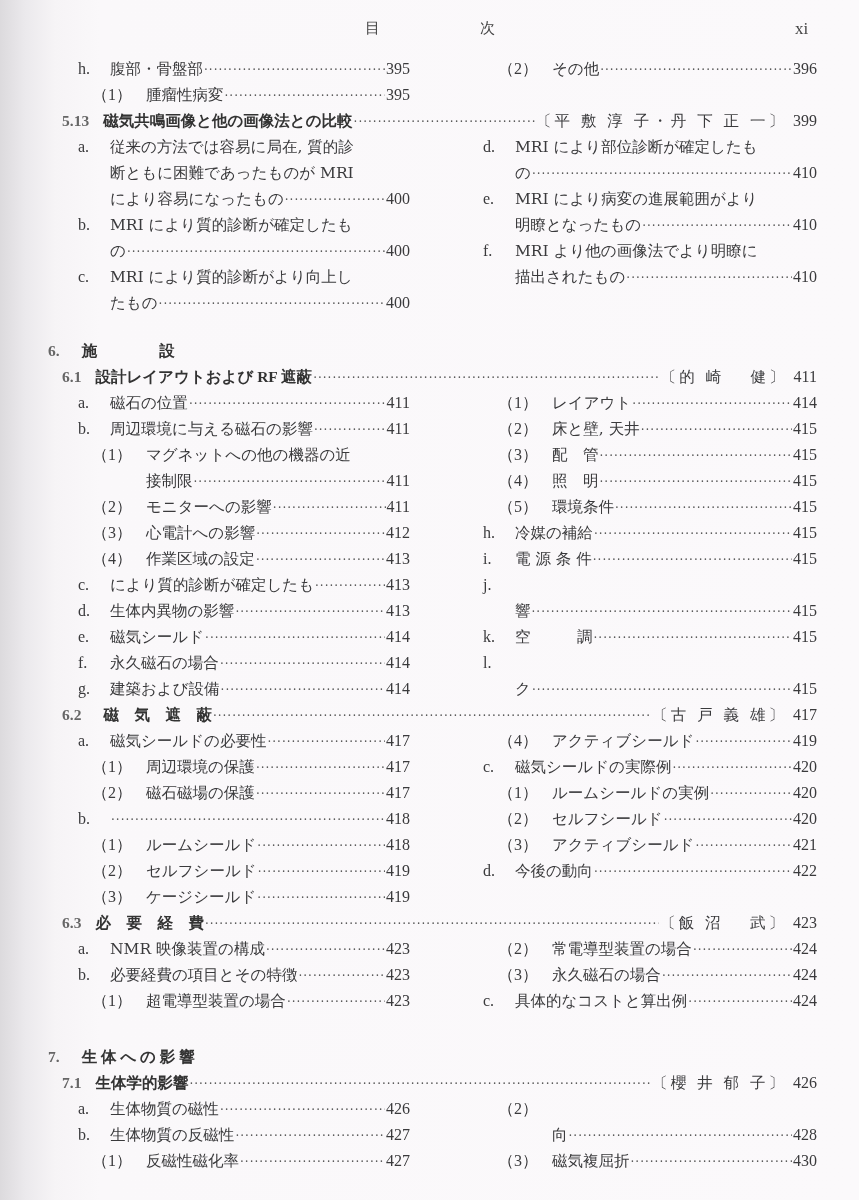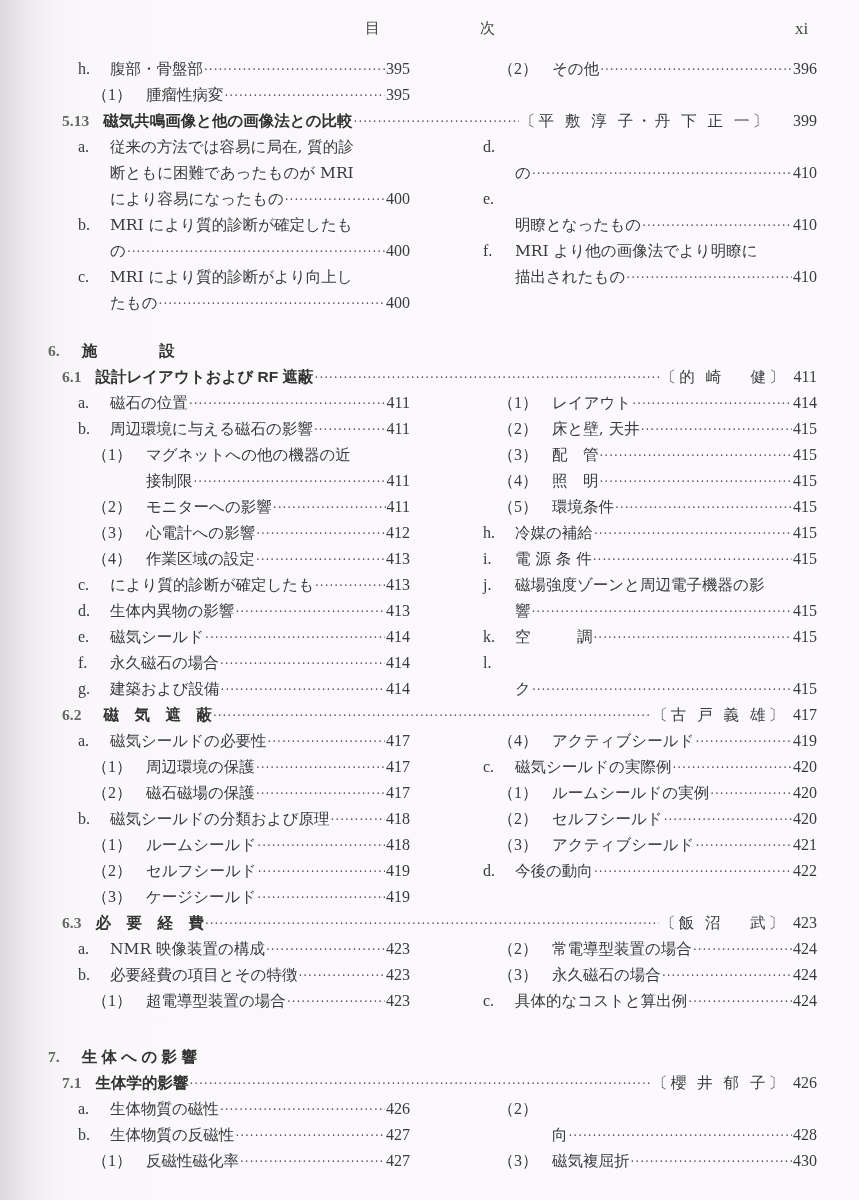--- a/index.html
+++ b/index.html
@@ -19,42 +19,42 @@
   .line .txt { flex: 0 0 auto; }
   .line .dots {
     flex: 1 1 auto; overflow: hidden; color: #555; letter-spacing: 1px; font-size: 12px;
     margin: 0 1px;
   }
   .line .dots::before {
     content: "········································································································································································································";
   }
   .line .pg { flex: 0 0 auto; font-family: "Liberation Serif", serif; font-size: 16px; }
   .line .auth { flex: 0 0 auto; letter-spacing: 3px; }
-  .bold { font-weight: bold; font-family: Liberation Sans, sans-serif; color: #333; }
+  .bold { font-weight: bold; font-family: Liberation Serif, serif; color: #333; }
   .num { font-family: "Liberation Serif", serif; font-size: 16px; }
   .sectnum { color: #666; font-weight: bold; font-family: "Liberation Serif", serif; }
   .ch { position: absolute; height: 26px; line-height: 26px; font-size: 15.5px; white-space: nowrap; }
 </style>
 </head>
 <body>
 
 <div class="page">
   <span class="hdr" style="left:365px">目</span>
   <span class="hdr" style="left:480px">次</span>
   <span class="hdr" style="left:795px;font-family:'Liberation Serif',serif;font-size:17px">xi</span>
 
   <div id="toc">
       <div class="ch" style="left: 48px; top: 338px;"><span class="sectnum" style="margin-right: 22px;">6.</span><span class="bold">施　　　　設</span></div>
       <div class="ch" style="left: 48px; top: 1044px;"><span class="sectnum" style="margin-right: 22px;">7.</span><span class="bold">生 体 へ の 影 響</span></div>
       <div class="line" style="left: 62px; top: 108px; width: 755px;">
         <span class="sectnum lbl" style="margin-right: 14px;">5.13</span>
         <span class="bold txt">磁気共鳴画像と他の画像法との比較</span>
         <span class="dots"></span>
         <span class="auth">〔平 敷 淳 子・丹 下 正 一〕</span>
-        <span class="pg" style="margin-left: 22px;">399</span>
+        <span class="pg" style="margin-left: 6px;">399</span>
       </div>
       <div class="line" style="left: 62px; top: 364px; width: 755px;">
         <span class="sectnum lbl" style="margin-right: 14px;">6.1</span>
         <span class="bold txt">設計レイアウトおよび RF 遮蔽</span>
         <span class="dots"></span>
         <span class="auth">〔的 崎　 健〕</span>
         <span class="pg" style="margin-left: 6px;">411</span>
       </div>
       <div class="line" style="left: 62px; top: 702px; width: 755px;">
         <span class="sectnum lbl" style="margin-right: 22px;">6.2</span>
@@ -201,21 +201,20 @@
         <span class="pg">417</span>
       </div>
       <div class="line" style="left: 92px; top: 780px; width: 318px;">
         <span class="lbl num" style="width: 54px; display: inline-block;">（2）</span>
         <span class="txt">磁石磁場の保護</span>
         <span class="dots"></span>
         <span class="pg">417</span>
       </div>
       <div class="line" style="left: 78px; top: 806px; width: 332px;">
         <span class="lbl num" style="width: 32px; display: inline-block;">b.</span>
-        <span class="txt">磁気シールドの分類および原理</span>
         <span class="dots"></span>
         <span class="pg">418</span>
       </div>
       <div class="line" style="left: 92px; top: 832px; width: 318px;">
         <span class="lbl num" style="width: 54px; display: inline-block;">（1）</span>
         <span class="txt">ルームシールド</span>
         <span class="dots"></span>
         <span class="pg">418</span>
       </div>
       <div class="line" style="left: 92px; top: 858px; width: 318px;">
@@ -267,28 +266,30 @@
         <span class="pg">427</span>
       </div>
       <div class="line" style="left: 498px; top: 56px; width: 319px;">
         <span class="lbl num" style="width: 54px; display: inline-block;">（2）</span>
         <span class="txt">その他</span>
         <span class="dots"></span>
         <span class="pg">396</span>
       </div>
       <div class="line" style="left: 483px; top: 134px; width: 334px;">
         <span class="lbl num" style="width: 32px; display: inline-block;">d.</span>
+        <span class="txt">MRI により部位診断が確定したも</span>
       </div>
       <div class="line" style="left: 515px; top: 160px; width: 302px;">
         <span class="txt">の</span>
         <span class="dots"></span>
         <span class="pg">410</span>
       </div>
       <div class="line" style="left: 483px; top: 186px; width: 334px;">
         <span class="lbl num" style="width: 32px; display: inline-block;">e.</span>
+        <span class="txt">MRI により病変の進展範囲がより</span>
       </div>
       <div class="line" style="left: 515px; top: 212px; width: 302px;">
         <span class="txt">明瞭となったもの</span>
         <span class="dots"></span>
         <span class="pg">410</span>
       </div>
       <div class="line" style="left: 483px; top: 238px; width: 334px;">
         <span class="lbl num" style="width: 32px; display: inline-block;">f.</span>
         <span class="txt">MRI より他の画像法でより明瞭に</span>
       </div>
@@ -334,21 +335,20 @@
         <span class="pg">415</span>
       </div>
       <div class="line" style="left: 483px; top: 546px; width: 334px;">
         <span class="lbl num" style="width: 32px; display: inline-block;">i.</span>
         <span class="txt">電 源 条 件</span>
         <span class="dots"></span>
         <span class="pg">415</span>
       </div>
       <div class="line" style="left: 483px; top: 572px; width: 334px;">
         <span class="lbl num" style="width: 32px; display: inline-block;">j.</span>
-        <span class="txt">磁場強度ゾーンと周辺電子機器の影</span>
       </div>
       <div class="line" style="left: 515px; top: 598px; width: 302px;">
         <span class="txt">響</span>
         <span class="dots"></span>
         <span class="pg">415</span>
       </div>
       <div class="line" style="left: 483px; top: 624px; width: 334px;">
         <span class="lbl num" style="width: 32px; display: inline-block;">k.</span>
         <span class="txt">空　　　調</span>
         <span class="dots"></span>

